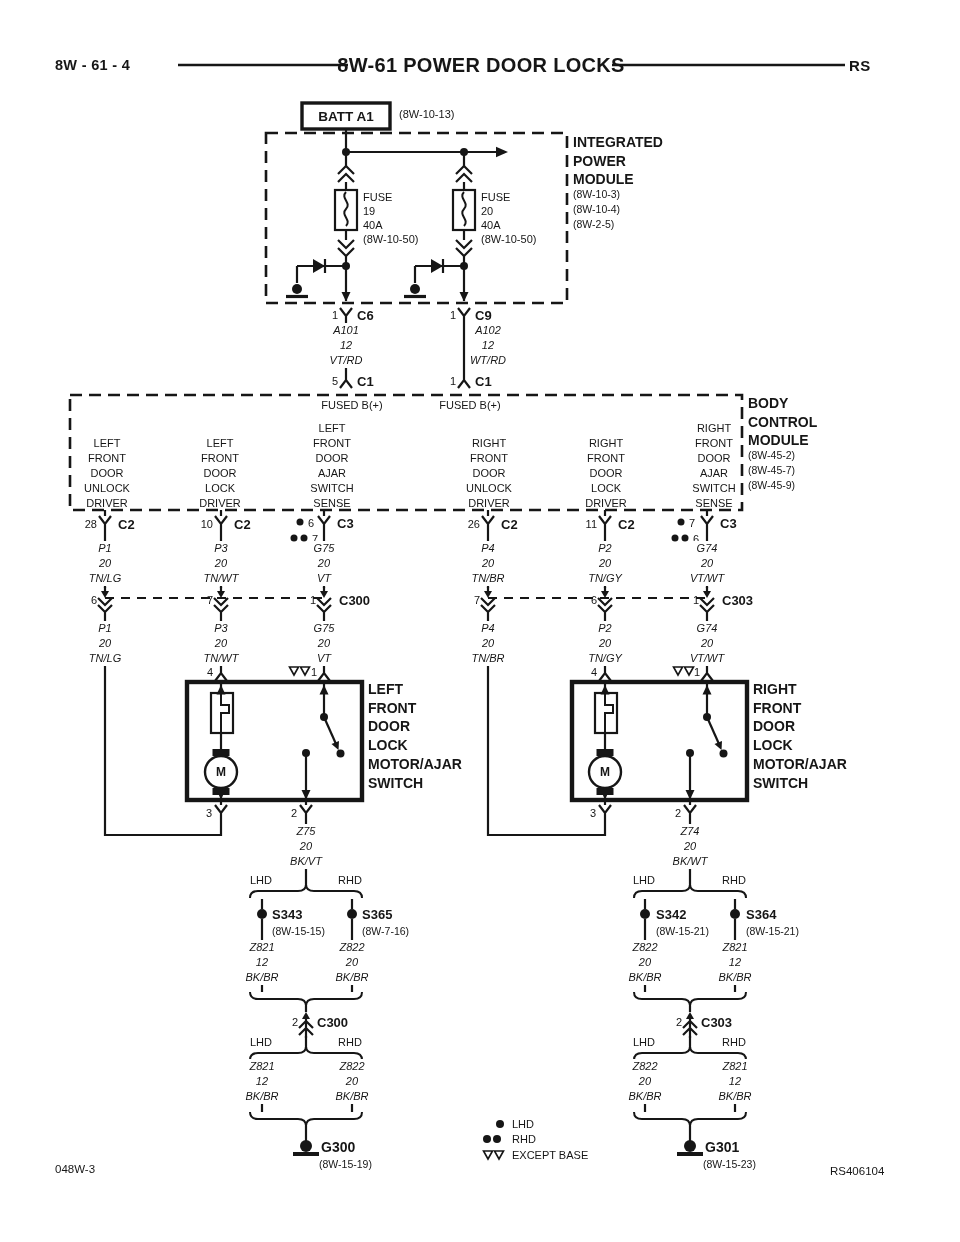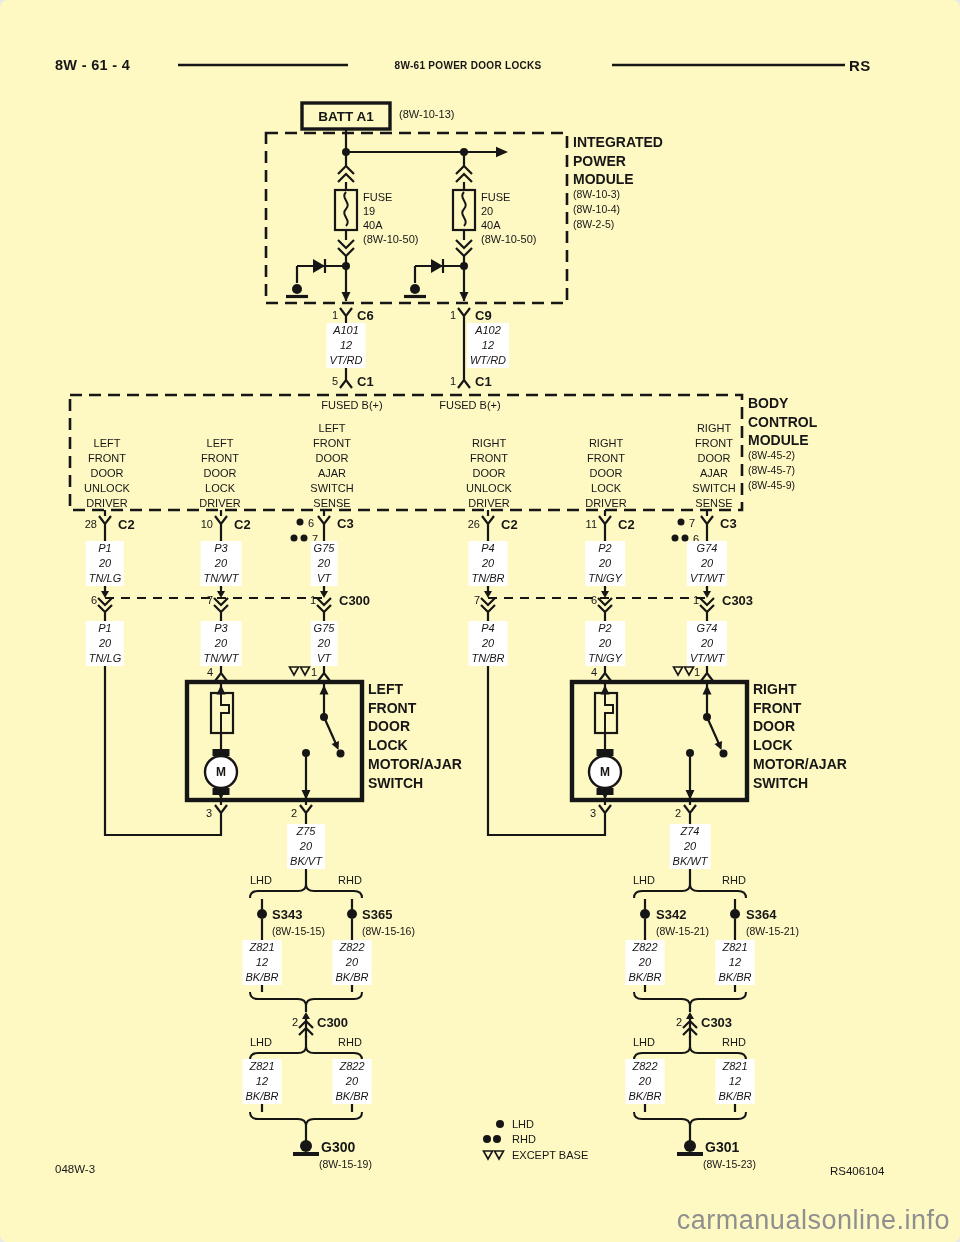--- a/index.html
+++ b/index.html
@@ -1,17 +1,17 @@
 <!DOCTYPE html>
 <html><head>
 <meta charset="utf-8">
 <style>
   html,body{margin:0;padding:0;background:#e8e8e8;}
-  .page{position:relative;width:960px;height:1242px;background:#fef9c3;overflow:hidden;
-        font-family:"Liberation Sans","DejaVu Sans",sans-serif;color:#161616;border-radius:7px;}
+  .page{position:relative;width:960px;height:1242px;background:#ffffff;overflow:hidden;
+        font-family:"Liberation Sans","DejaVu Sans",sans-serif;color:#161616;}
   svg.wires{position:absolute;left:0;top:0;z-index:1;}
   .t{position:absolute;white-space:nowrap;font-size:11px;transform:translateY(-50%);z-index:2;}
   .tc{transform:translate(-50%,-50%);text-align:center;}
   .tr{transform:translate(-100%,-50%);text-align:right;}
   .b{font-weight:700;}
   .cn{font-size:13px;font-weight:700;}
   .h1{font-size:14.5px;font-weight:700;letter-spacing:.3px;}
   .blk{position:absolute;transform:translateX(-50%);text-align:center;font-size:11px;line-height:15px;z-index:2;}
   .wbg{background:#ffffff;padding:0 3px;font-style:italic;}
   .sig{position:absolute;transform:translateX(-50%);text-align:center;font-size:11px;line-height:15px;z-index:2;}
@@ -248,21 +248,21 @@
       <circle cx="500" cy="1124" r="4" fill="#161616" stroke="none"></circle>
       <circle cx="487" cy="1139" r="4" fill="#161616" stroke="none"></circle>
       <circle cx="497" cy="1139" r="4" fill="#161616" stroke="none"></circle>
       <use href="#tridn" x="488" y="1155"></use>
       <use href="#tridn" x="499" y="1155"></use>
     </g>
   </g>
 </svg>
 
 <div class="t h1" style="left:55px;top:65px">8W - 61 - 4</div>
-<div class="t h1 tc" style="left:468px;top:65px;font-size:10px">8W-61 POWER DOOR LOCKS</div>
+<div class="t h1 tc" style="left:481px;top:65px;font-size:20px">8W-61 POWER DOOR LOCKS</div>
 <div class="t h1" style="left:849px;top:65px;font-size:15px">RS</div>
 
 <div class="t tc b" style="left:346px;top:116px;font-size:13.5px">BATT A1</div>
 <div class="t" style="left:399px;top:114px">(8W-10-13)</div>
 
 <div class="ttl" style="left:573px;top:133px">
   <div>INTEGRATED</div>
   <div>POWER</div>
   <div>MODULE</div>
 </div>
@@ -478,21 +478,21 @@
 <div class="blk wbg" style="left:306px;top:824px">
       <div>Z75</div>
       <div>20</div>
       <div>BK/VT</div>
     </div>
 <div class="t tc" style="left:261px;top:880px">LHD</div>
 <div class="t tc" style="left:350px;top:880px">RHD</div>
 <div class="t cn" style="left:272px;top:914px">S343</div>
 <div class="t sref" style="left:272px;top:931px">(8W-15-15)</div>
 <div class="t cn" style="left:362px;top:914px">S365</div>
-<div class="t sref" style="left:362px;top:931px">(8W-15-16)</div>
+<div class="t sref" style="left:362px;top:931px">(8W-7-16)</div>
 <div class="blk wbg" style="left:262px;top:940px">
       <div>Z821</div>
       <div>12</div>
       <div>BK/BR</div>
     </div>
 <div class="blk wbg" style="left:352px;top:940px">
       <div>Z822</div>
       <div>20</div>
       <div>BK/BR</div>
     </div>
@@ -550,15 +550,14 @@
     </div>
 <div class="t gname" style="left:705px;top:1147px">G301</div>
 <div class="t sref" style="left:703px;top:1164px">(8W-15-23)</div>
 
 <div class="t" style="left:512px;top:1124px">LHD</div>
 <div class="t" style="left:512px;top:1139px">RHD</div>
 <div class="t" style="left:512px;top:1155px">EXCEPT BASE</div>
 
 <div class="t foot" style="left:55px;top:1169px">048W-3</div>
 <div class="t foot" style="left:830px;top:1171px">RS406104</div>
-<div class="wm">carmanualsonline.info</div>
 
 </div>
 
 </body></html>

